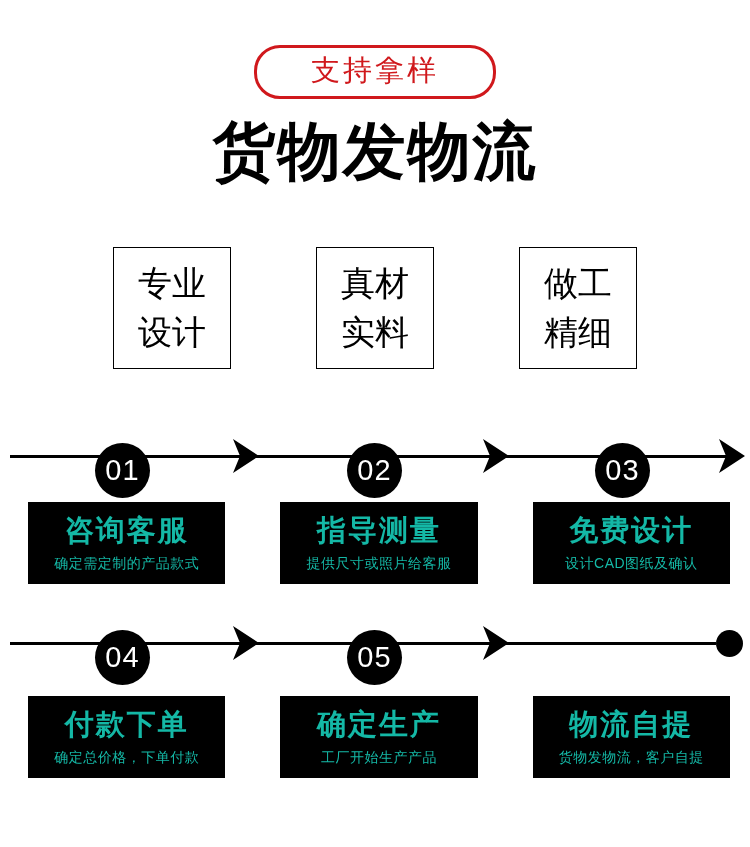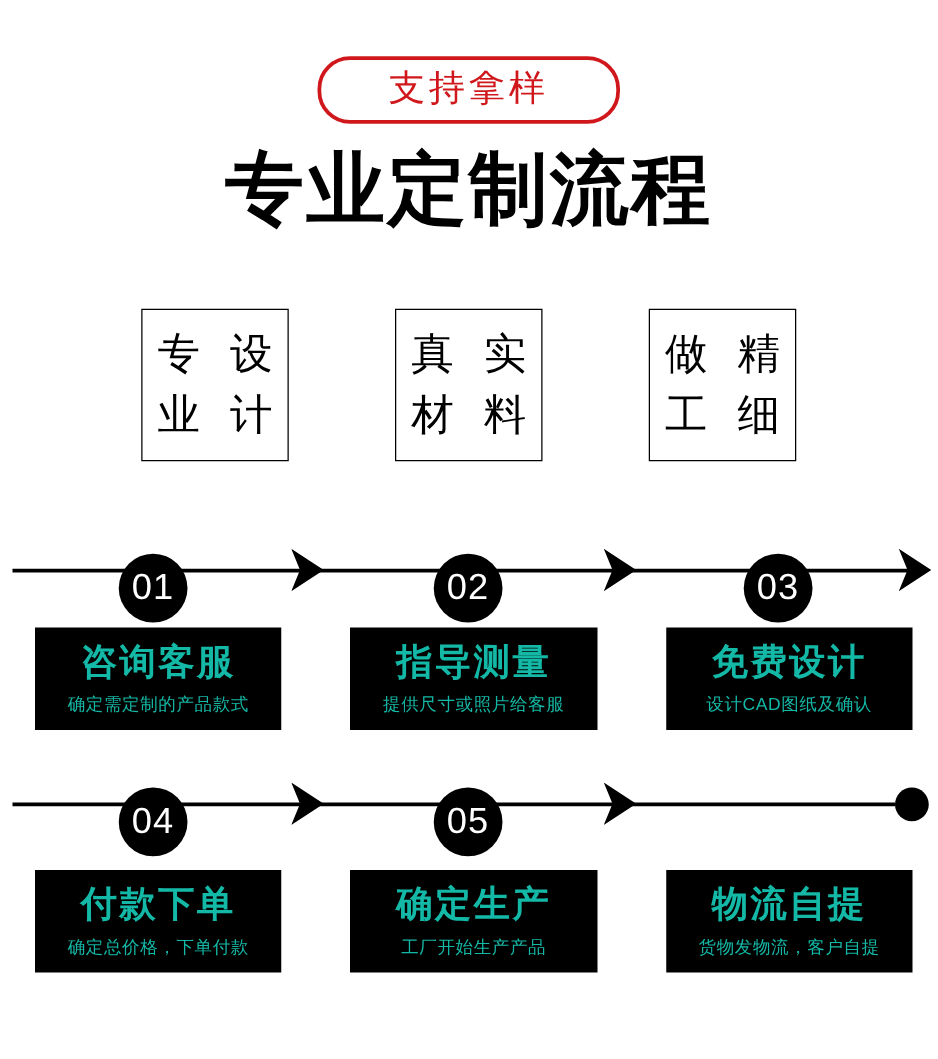--- a/index.html
+++ b/index.html
@@ -35,21 +35,21 @@
   
   .features{
     margin-top:52px;
     display:flex;
     justify-content:center;
     gap:85px;
   }
   .feature-box{
     width:116px;height:120px;
     border:1px solid #000;
-    display:flex;flex-direction:row;
+    display:flex;flex-direction:column;
     align-items:center;justify-content:center;
     font-size:34px;
     line-height:1.45;
     color:#000;
     text-align:center;
   }
   
   .flow{
     position:relative;
     height:55px;
@@ -111,21 +111,21 @@
     line-height:1.2;
   }
 </style>
 </head>
 <body>
 
 <div class="page">
 
   <div class="badge">支持拿样</div>
 
-  <div class="main-title">专业定制流程</div>
+  <div class="main-title">货物发物流</div>
 
   <div class="features">
     <div class="feature-box">
       <span>专业</span>
       <span>设计</span>
     </div>
     <div class="feature-box">
       <span>真材</span>
       <span>实料</span>
     </div>

